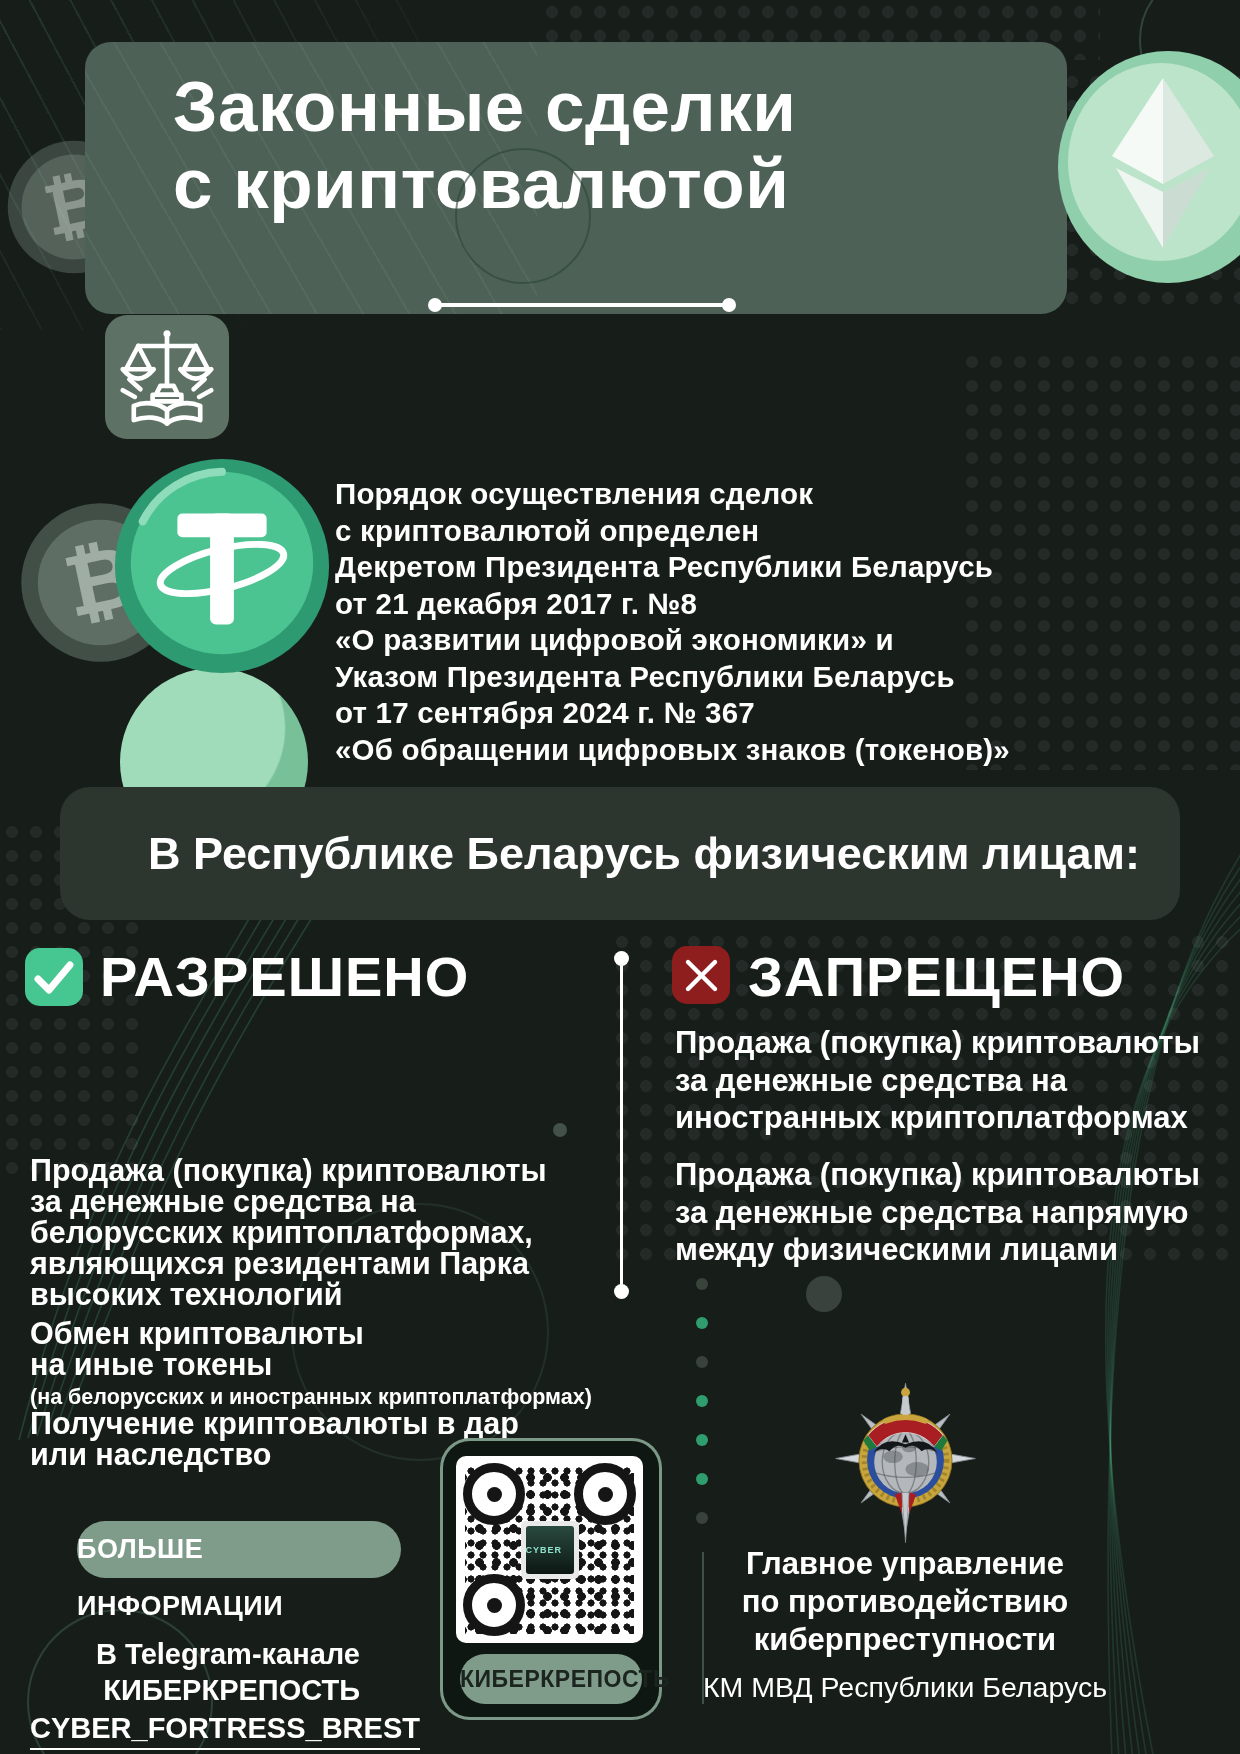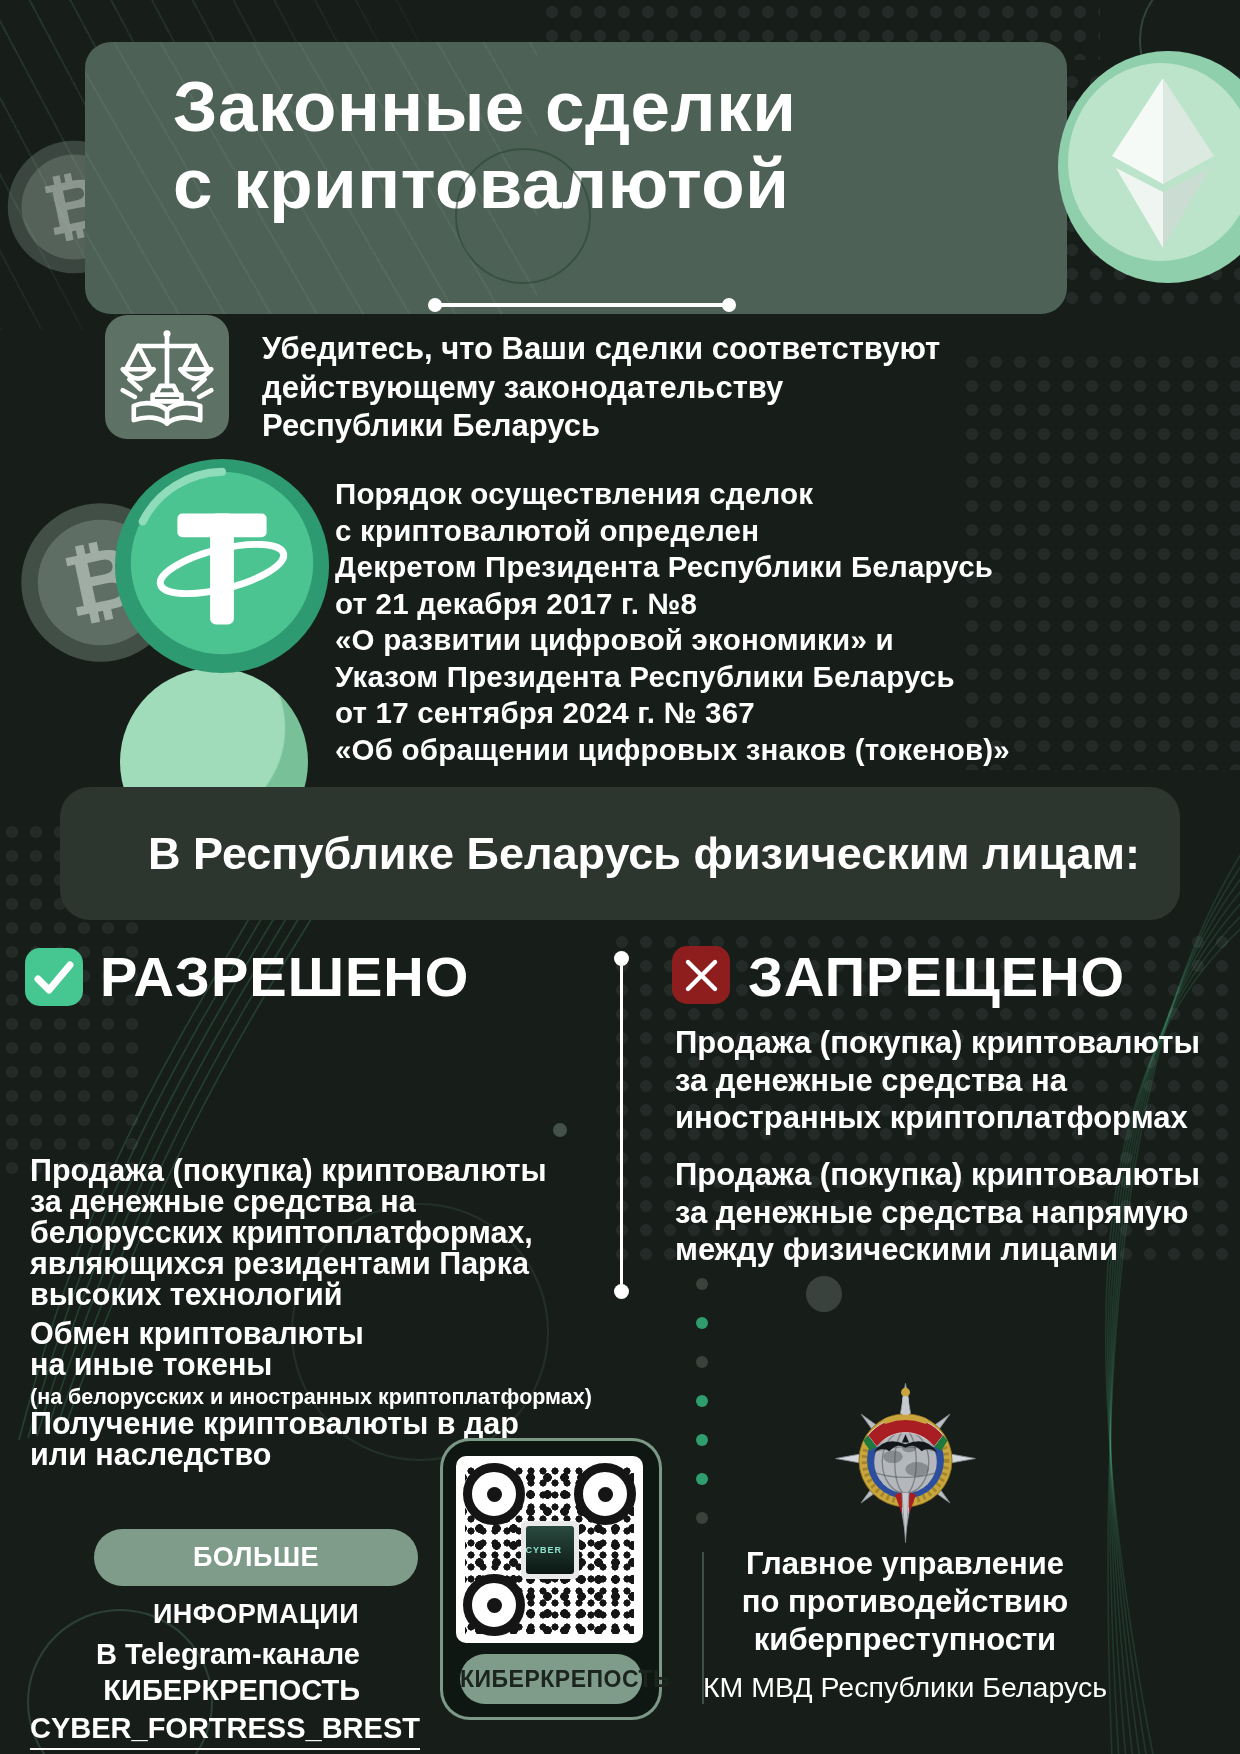--- a/index.html
+++ b/index.html
@@ -76,23 +76,23 @@
   .vline{left:620px;top:962px;width:3px;height:326px;background:#fff;border-radius:2px;z-index:2;}
   .vdot{width:15px;height:15px;border-radius:50%;background:#fff;z-index:2;}
 
   
   .dots-col{left:696px;top:1278px;z-index:1;}
   .dots-col i{display:block;width:12px;height:12px;border-radius:50%;margin-bottom:27px;}
   .dots-col .d{background:#39423b;}
   .dots-col .g{background:#2f9d6d;}
 
   
-  .more-badge{left:94px;top:1521px;width:324px;height:57px;border-radius:29px;background:#7f9c8a;
-              z-index:3;text-align:center;line-height:57px;font-size:27px;font-weight:800;
-              letter-spacing:0.5px;cursor:pointer;margin-top:8px;}
+  .more-badge{left:77px;top:1521px;width:324px;height:57px;border-radius:29px;background:#7f9c8a;
+              z-index:3;line-height:57px;font-size:27px;font-weight:800;
+              letter-spacing:0.5px;cursor:pointer;}
   .tg-block{left:30px;top:1596px;width:330px;text-align:right;z-index:3;}
   .tg-block .l1{font-size:29px;font-weight:600;line-height:36px;margin-top:40px;}
   .tg-block .l2{font-size:29px;font-weight:800;line-height:36px;}
   .tg-link{display:inline-block;font-size:29px;font-weight:800;line-height:34px;margin-top:3px;
            border-bottom:2px solid #fff;padding-bottom:3px;cursor:pointer;}
 
   
   .phone{left:440px;top:1438px;width:216px;height:276px;border-radius:30px;background:#0f1713;
          border:3px solid rgba(143,175,155,0.85);z-index:4;}
   .qr{position:absolute;left:13px;top:15px;width:187px;height:187px;background:#fff;border-radius:10px;}
@@ -184,23 +184,20 @@
       <path d="M10,41 H38 M10,41 Q24,58 38,41"></path>
       <path d="M76,20 L65,41 M76,20 L87,41"></path>
       <path d="M62,41 H90 M62,41 Q76,58 90,41"></path>
       <path d="M44,56 H56 L60,64 H40 Z"></path>
       <path d="M37,64 H63 V70 H37 Z"></path>
       <path d="M50,78 C42,71 30,70 20,74 V87 C31,83 43,84 50,90 C57,84 69,83 80,87 V74 C70,70 58,71 50,78 Z"></path>
       <path d="M50,78 V90"></path>
       <path d="M16,50 L26,59 M10,60 L21,66 M84,50 L74,59 M90,60 L79,66"></path>
     </svg>
   </div>
-  <div class="abs intro lines">Убедитесь, что Ваши сделки соответствуют
-действующему законодательству
-Республики Беларусь</div>
 
   <svg class="abs coin" style="left:18px;top:500px;opacity:.9;" width="165" height="165" viewBox="0 0 100 100">
     <circle cx="50" cy="50" r="48" fill="rgba(173,199,184,0.32)"></circle>
     <circle cx="50" cy="50" r="38" fill="rgba(196,219,205,0.26)"></circle>
     <text x="50" y="67" font-size="52" font-weight="bold" text-anchor="middle" fill="rgba(235,245,240,0.55)" transform="rotate(-12 50 50)">₿</text>
   </svg>
   <div class="abs mint-ball"></div>
   <svg class="abs coin" style="left:108px;top:452px;z-index:2;" width="228" height="228" viewBox="0 0 230 230">
     <circle cx="115" cy="115" r="108" fill="#2e9a72"></circle>
     <circle cx="115" cy="112" r="92" fill="#4cc492"></circle>

